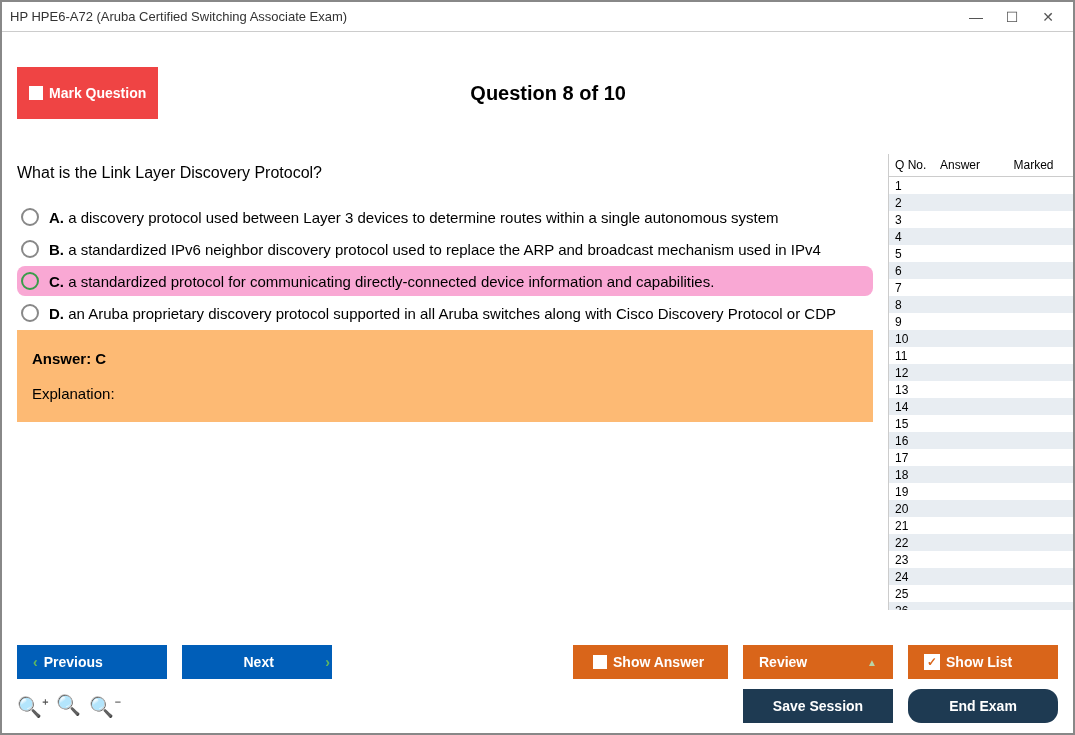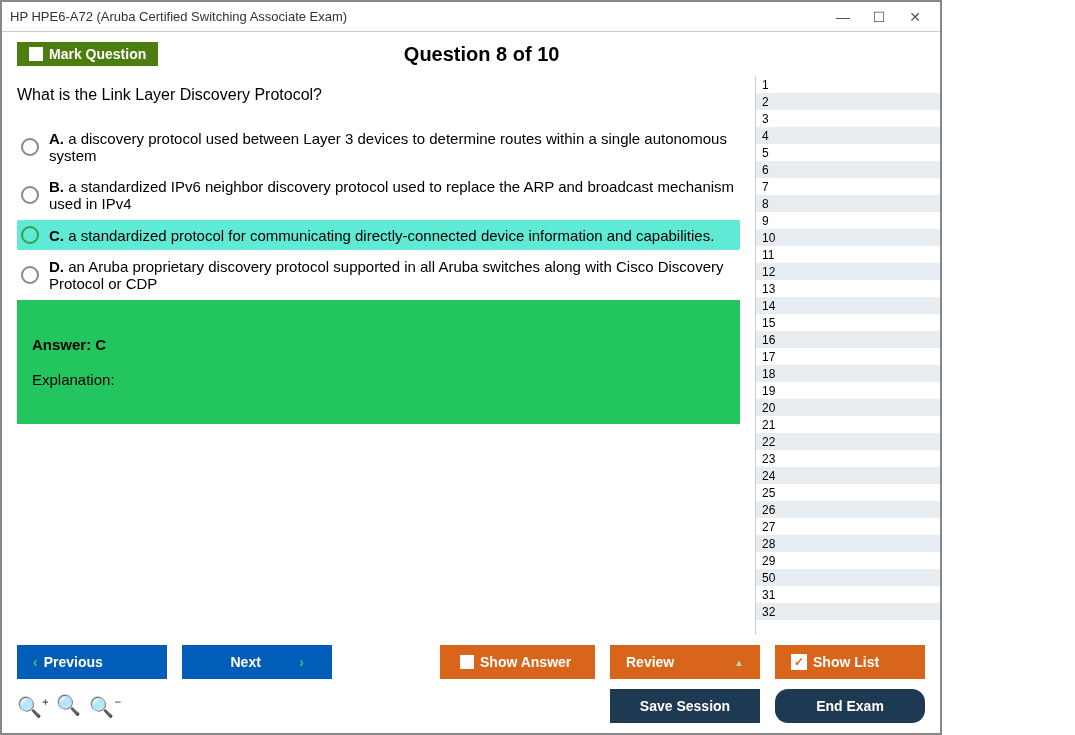--- a/index.html
+++ b/index.html
@@ -1,35 +1,35 @@
 <!DOCTYPE html>
 <html><head>
 <meta charset="utf-8">
 <style>
 * { box-sizing: border-box; margin: 0; padding: 0; }
 body { font-family: Arial, sans-serif; font-size: 14px; background: #fff; }
-.window { width: 942px; height: 735px; border: 2px solid #888; display: flex; flex-direction: column; background: #fff; }
+.window { width: 1075px; height: 735px; border: 2px solid #888; display: flex; flex-direction: column; background: #fff; gap: 25px; }
 .titlebar { display: flex; align-items: center; padding: 4px 8px; border-bottom: 1px solid #ccc; height: 30px; }
 .titlebar-title { flex: 1; font-size: 13px; color: #333; }
 .win-controls { display: flex; gap: 18px; color: #555; font-size: 14px; padding-right: 8px; }
 .win-btn { cursor: pointer; width: 18px; text-align: center; }
 .header-row { display: flex; align-items: center; padding: 10px 15px 10px 15px; }
-.mark-btn { background: #4d7c0f; color: #fff; border: none; padding: 4px 12px; font-weight: bold; font-size: 14px; display: flex; align-items: center; gap: 6px; cursor: pointer; }
+.mark-btn { background: #ef4444; color: #fff; border: none; padding: 18px 12px; font-weight: bold; font-size: 14px; display: flex; align-items: center; gap: 6px; cursor: pointer; }
 .mark-btn .box { width: 14px; height: 14px; background: #fff; display: inline-block; }
 .q-title { flex: 1; text-align: center; font-size: 20px; font-weight: bold; padding-right: 120px; }
 .main { flex: 1; display: flex; overflow: hidden; }
 .question-area { flex: 1; padding: 0 15px; overflow: auto; }
 .q-text { font-size: 16px; margin: 10px 0 20px 0; }
 .option-row { display: flex; align-items: center; padding: 6px 4px; margin: 2px 0; border-radius: 2px; }
-.option-row.correct { background: #5eead4; }
+.option-row.correct { background: #f9a8d4; border-radius: 8px; }
 .radio { width: 18px; height: 18px; border: 2px solid #888; border-radius: 50%; margin-right: 10px; flex-shrink: 0; }
 .option-row.correct .radio { border-color: #3a9d4a; }
 .opt-text { font-size: 15px; }
 .opt-text b { font-weight: bold; }
-.answer-box { background: #22c55e; padding: 36px 15px; }
+.answer-box { background: #fdba74; padding: 20px 15px; }
 .answer-box .ans-line { font-weight: bold; font-size: 15px; margin-bottom: 18px; }
 .answer-box .exp-line { font-weight: normal; font-size: 15px; }
 .side-panel { width: 185px; border-left: 1px solid #ccc; display: flex; flex-direction: column; font-size: 12px; }
 .side-header { display: flex; border-bottom: 1px solid #ccc; font-size: 12px; }
 .side-header > div { padding: 4px 6px; }
 .col-qno { width: 45px; }
 .col-ans { width: 60px; }
 .col-marked { flex: 1; text-align: center; }
 .side-list { flex: 1; overflow-y: scroll; position: relative; }
 .side-row { display: flex; height: 17px; align-items: center; font-size: 12px; }
@@ -45,21 +45,21 @@
 .spacer { flex: 1; }
 .chev { font-weight: bold; }
 .chev-prev { color: #5fb85f; }
 .chev-next { color: #5fb85f; }
 .sq { width: 14px; height: 14px; background: #fff; display: inline-block; }
 .review-arrow { font-size: 10px; margin-left: 20px; color: #b8d4a8; }
 .check-sq { width: 16px; height: 16px; background: #fff; display: inline-flex; align-items: center; justify-content: center; color: #d9651a; font-size: 12px; font-weight: bold; }
 .zoom-icons { display: flex; gap: 8px; color: #555; font-size: 20px; }
 .zoom-icon { cursor: pointer; }
 #btn-prev { width: 150px; justify-content: flex-start; }
-#btn-next { width: 150px; justify-content: flex-end; padding-right: 28px; }
+#btn-next { width: 150px; justify-content: flex-end; padding-right: 2px; }
 #btn-next .lbl { flex: 1; text-align: center; }
 #btn-show-answer { width: 155px; padding-left: 20px; }
 #btn-review { width: 150px; justify-content: space-between; }
 #btn-show-list { width: 150px; }
 #btn-save { width: 150px; justify-content: center; }
 #btn-end { width: 150px; justify-content: center; border-radius: 13px; }
 </style>
 </head>
 <body>
 
@@ -102,20 +102,25 @@
             <div class="opt-text"><b>D.</b> an Aruba proprietary discovery protocol supported in all Aruba switches along with Cisco Discovery Protocol or CDP</div>
           </div>
         </div>
       <div class="answer-box">
         <div class="ans-line">Answer: C</div>
         <div class="exp-line">Explanation:</div>
       </div>
     </div>
 
     <div class="side-panel">
+      <div class="side-header">
+        <div class="col-qno">Q No.</div>
+        <div class="col-ans">Answer</div>
+        <div class="col-marked">Marked</div>
+      </div>
       <div class="side-list" id="side-list">
           <div class="side-row">
             <div class="cell-qno">1</div>
           </div>
           <div class="side-row">
             <div class="cell-qno">2</div>
           </div>
           <div class="side-row">
             <div class="cell-qno">3</div>
           </div>

